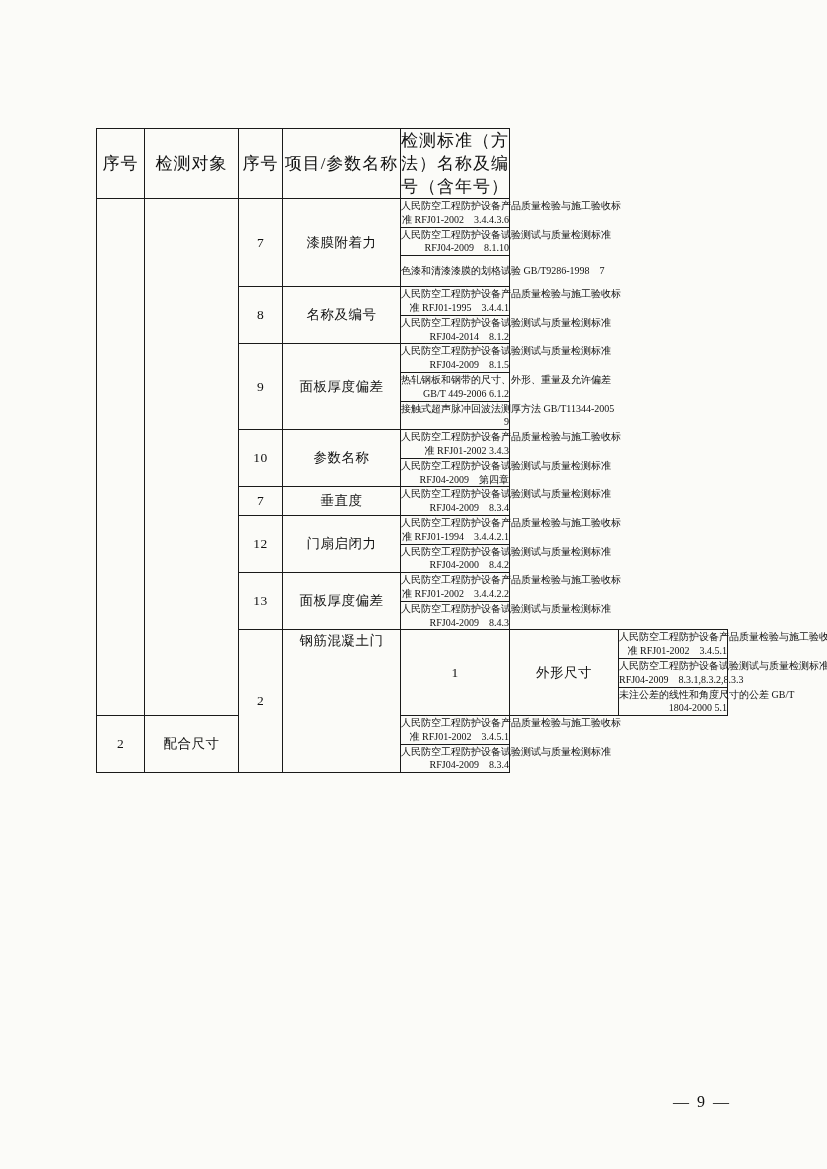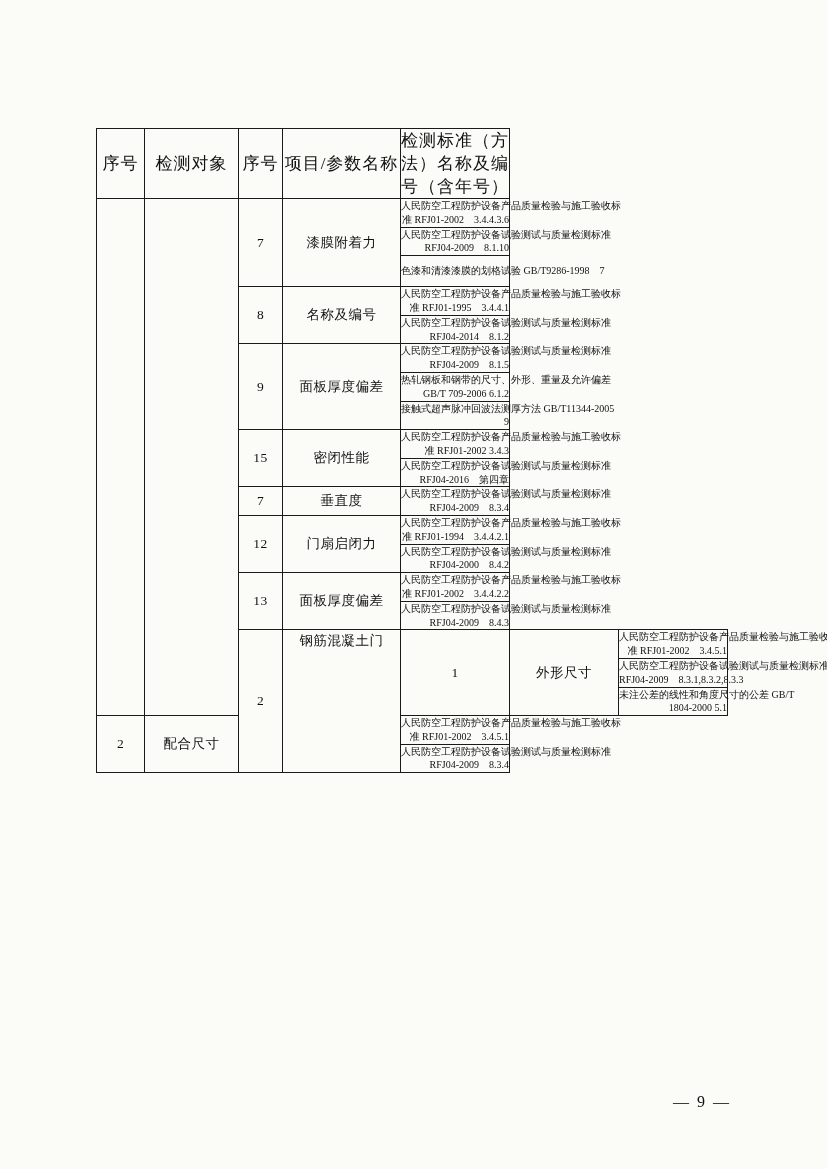--- a/index.html
+++ b/index.html
@@ -133,42 +133,42 @@
           <td class="c-idx" rowspan="3">9</td>
           <td class="c-item" rowspan="3">面板厚度偏差</td>
           <td class="std-cell">
             <span class="ln">人民防空工程防护设备试验测试与质量检测标准</span>
             <span class="ln">RFJ04-2009　8.1.5</span>
           </td>
         </tr>
         <tr>
           <td class="std-cell">
             <span class="ln">热轧钢板和钢带的尺寸、外形、重量及允许偏差</span>
-            <span class="ln">GB/T 709-2006 6.1.2</span>
+            <span class="ln">GB/T 449-2006 6.1.2</span>
           </td>
         </tr>
         <tr>
           <td class="std-cell">
             <span class="ln">接触式超声脉冲回波法测厚方法 GB/T11344-2005</span>
             <span class="ln">9</span>
           </td>
         </tr>
 
         <tr>
-          <td class="c-idx" rowspan="2">15</td>
-          <td class="c-item" rowspan="2">密闭性能</td>
+          <td class="c-idx" rowspan="2">10</td>
+          <td class="c-item" rowspan="2">参数名称</td>
           <td class="std-cell">
             <span class="ln">人民防空工程防护设备产品质量检验与施工验收标</span>
             <span class="ln">准 RFJ01-2002 3.4.3</span>
           </td>
         </tr>
         <tr>
           <td class="std-cell">
             <span class="ln">人民防空工程防护设备试验测试与质量检测标准</span>
-            <span class="ln">RFJ04-2016　第四章</span>
+            <span class="ln">RFJ04-2009　第四章</span>
           </td>
         </tr>
 
         <tr>
           <td class="c-idx">7</td>
           <td class="c-item">垂直度</td>
           <td class="std-cell">
             <span class="ln">人民防空工程防护设备试验测试与质量检测标准</span>
             <span class="ln">RFJ04-2009　8.3.4</span>
           </td>

